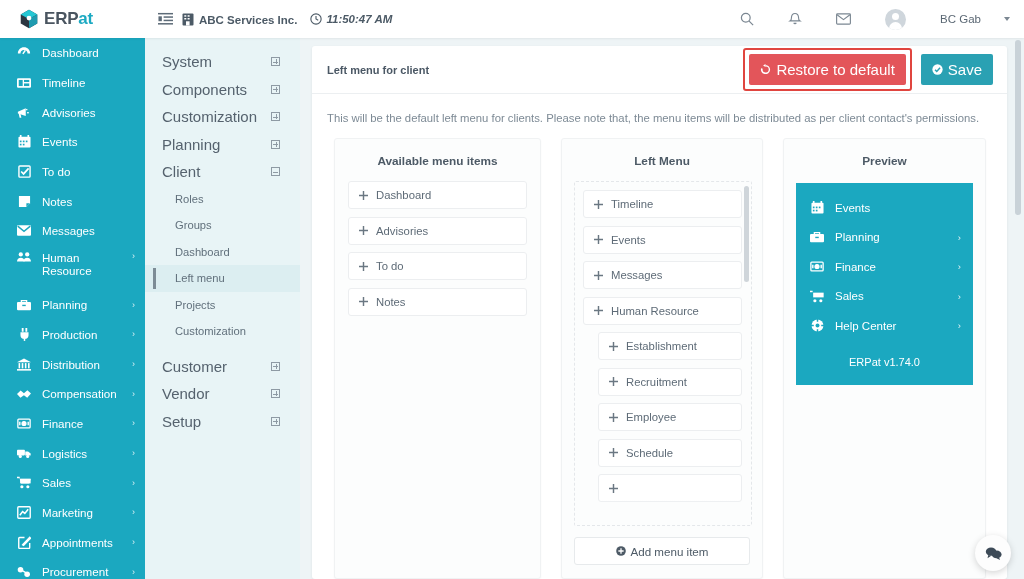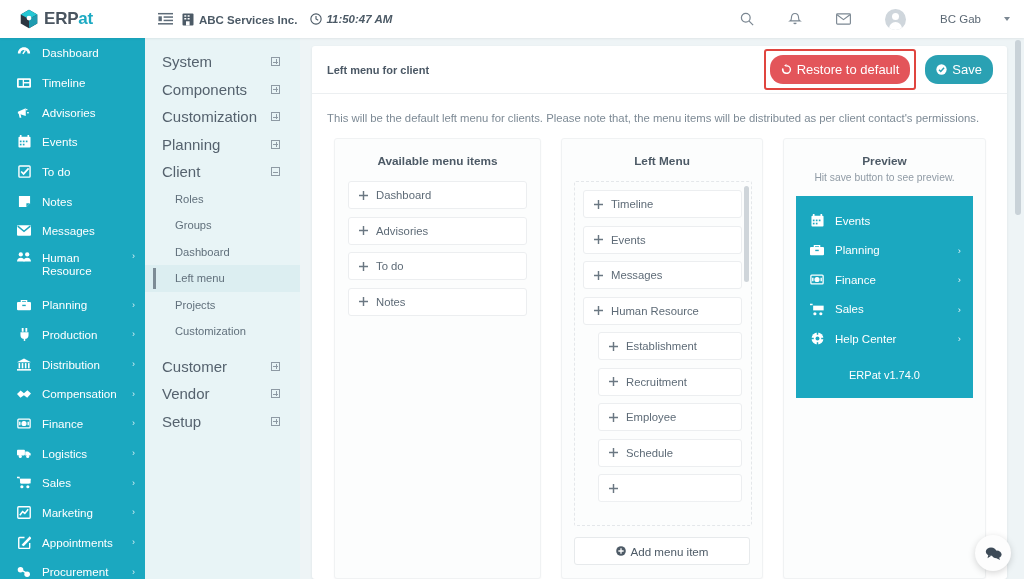--- a/index.html
+++ b/index.html
@@ -111,21 +111,21 @@
   }
   .card-head {
     height: 48px; flex: 0 0 48px; display: flex; align-items: center;
     padding: 0 14px 0 15px; border-bottom: 1px solid #eceff1;
   }
   .card-title { font-size: 11px; color: #4b5865; }
   .head-actions { margin-left: auto; display: flex; align-items: center; gap: 9px; }
 
   .btn {
     display: inline-flex; align-items: center; gap: 5px;
-    font-size: 13px; border: none; border-radius: 13px;
+    font-size: 15px; border: none; border-radius: 2px;
     padding: 7px 11px; color: #fff; cursor: pointer;
     font-family: "Liberation Sans", sans-serif;
   }
   .btn-danger { background: #e3555a; }
   .btn-primary { background: #2aa1b3; }
   .hl-box {
     border: 2px solid #e0453f; border-radius: 3px; padding: 4px;
     display: inline-flex;
   }
 
@@ -706,21 +706,20 @@
                       <path d="M4.8 2.6 H6.2 V4.8 H8.4 V6.2 H6.2 V8.4 H4.8 V6.2 H2.6 V4.8 H4.8 Z" fill="#fff"></path>
                     </svg>
                 </span>
                 <span>Add menu item</span>
               </button>
             </div>
           </section>
 
           <section class="col col-prev">
             <div class="col-title">Preview</div>
-            <div class="col-sub">Hit save button to see preview.</div>
             <div class="prev-box">
               <div class="prev-item">
                 <span class="side-ico">
                     <svg width="13" height="13" viewBox="0 0 14 14" fill="#fff">
                       <rect x="0.5" y="2" width="13" height="11.5" rx="1"></rect>
                       <rect x="2" y="0" width="1.8" height="3.2"></rect>
                       <rect x="10.2" y="0" width="1.8" height="3.2"></rect>
                       <rect x="2" y="6" width="1.8" height="1.8" fill="#1ba8c0"></rect>
                       <rect x="5.2" y="6" width="1.8" height="1.8" fill="#1ba8c0"></rect>
                       <rect x="8.4" y="6" width="1.8" height="1.8" fill="#1ba8c0"></rect>

